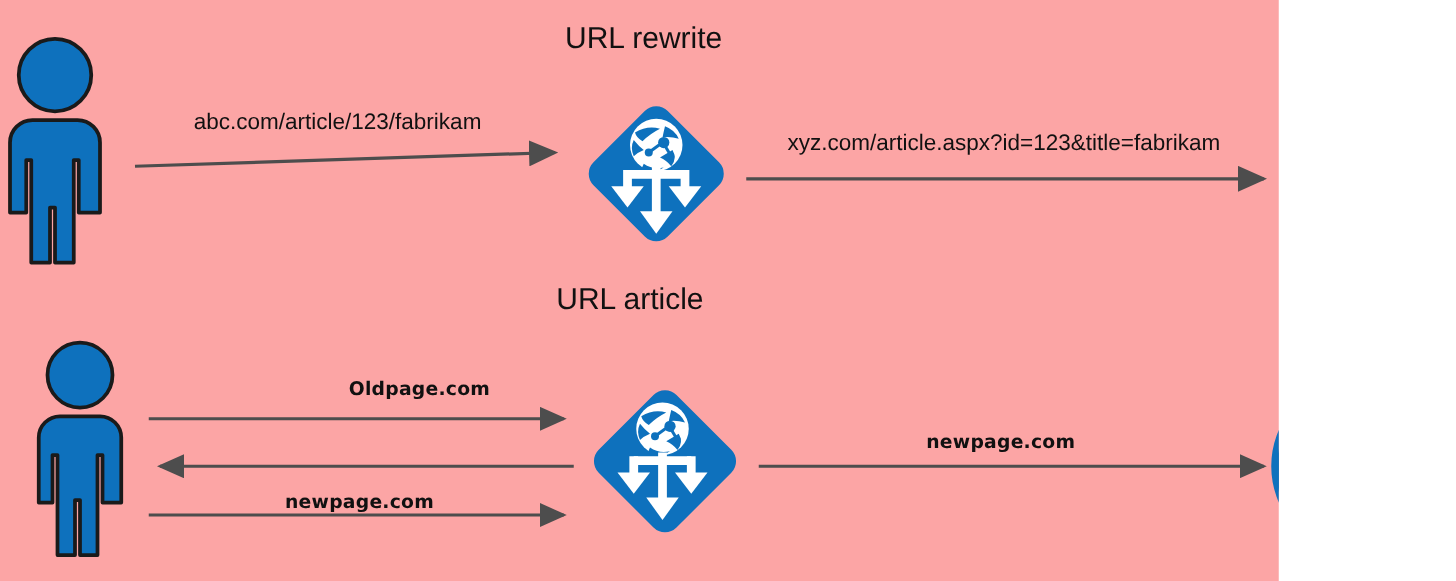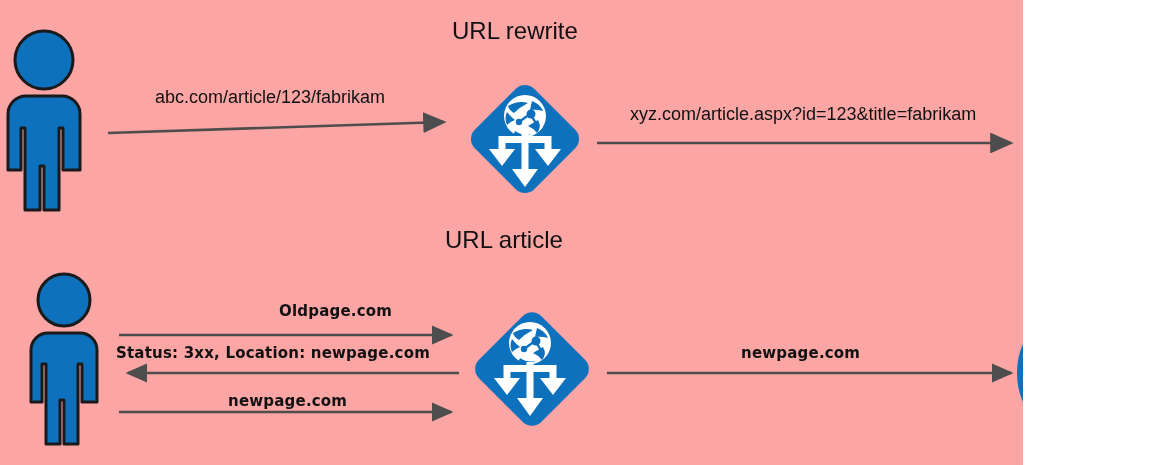--- a/index.html
+++ b/index.html
@@ -172,21 +172,20 @@
     <svg class="arrow-svg" width="348" height="18" viewBox="0 0 348 18">
       <defs>
         <marker id="ah3" markerWidth="9" markerHeight="8" refX="8" refY="4" orient="auto">
           <path d="M0,0 L9,4 L0,8 z" fill="#4d4d4d"></path>
         </marker>
       </defs>
       <line x1="0" y1="9" x2="332" y2="9" stroke="#4d4d4d" stroke-width="2.4" marker-end="url(#ah3)"></line>
     </svg>
   </div>
 
-  <div class="abs flow-label-bold" style="left:116px; top:344px;">Status: 3xx, Location: newpage.com</div>
 
   <div class="abs" style="left:119px; top:364px;">
     <svg class="arrow-svg" width="348" height="18" viewBox="0 0 348 18">
       <defs>
         <marker id="ah4" markerWidth="9" markerHeight="8" refX="8" refY="4" orient="auto">
           <path d="M0,0 L9,4 L0,8 z" fill="#4d4d4d"></path>
         </marker>
       </defs>
       <line x1="340" y1="9" x2="9" y2="9" stroke="#4d4d4d" stroke-width="2.4" marker-end="url(#ah4)"></line>
     </svg>

